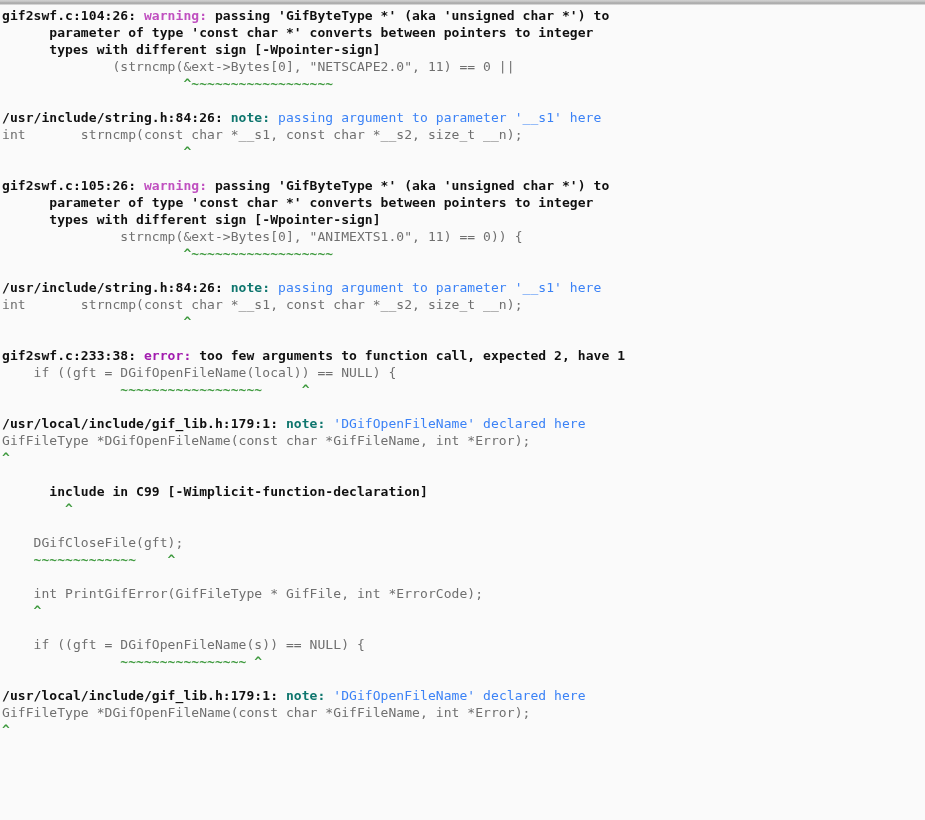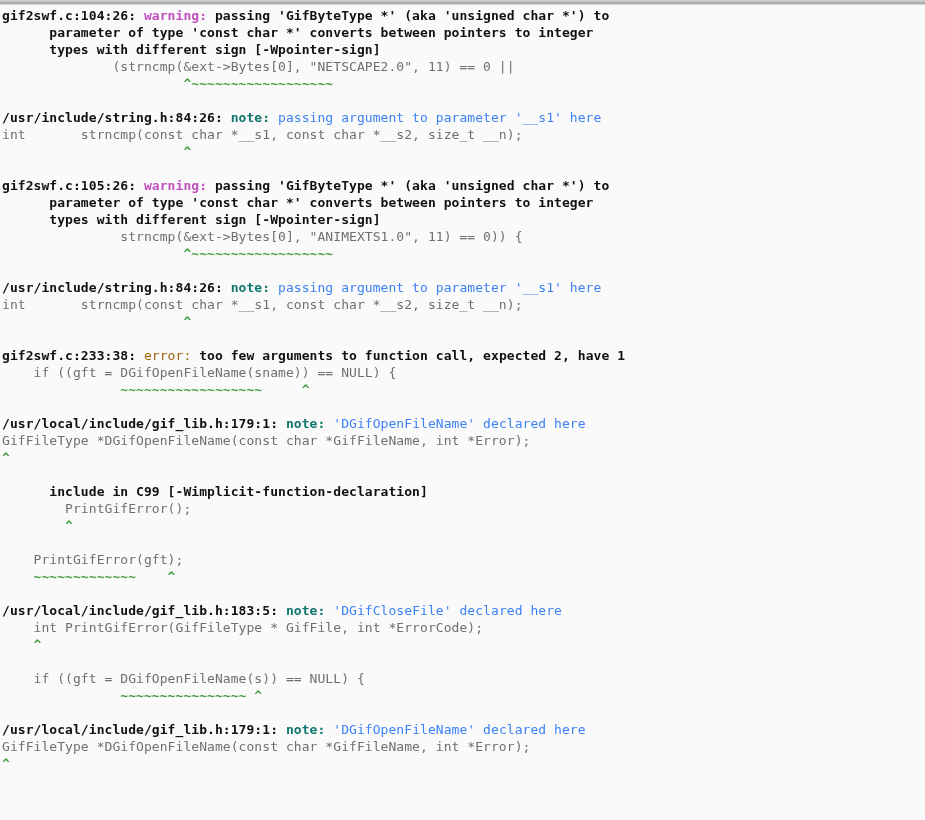--- a/index.html
+++ b/index.html
@@ -38,21 +38,21 @@
     height: 17px;
     line-height: 17px;
     font-size: 13px;
     letter-spacing: 0.06px;
   }
   .blank { height: 17px; }
 
   
   .loc      { font-weight: bold; color: #101010; }
   .kw-warn  { font-weight: bold; color: #c050c0; }
-  .kw-err   { font-weight: normal; color: #a16207; }
+  .kw-err   { font-weight: bold; color: #a21caf; }
   .kw-note  { font-weight: bold; color: #0f766e; }
   .msg-bold { font-weight: bold; color: #101010; }
   .msg-dim  { color: #3b82f6; }
   .src      { color: #6f6f6f; }
   .caret    { color: #3f9a3f; font-weight: bold; }
 </style>
 </head>
 <body>
 
 <div id="terminal">
@@ -72,35 +72,33 @@
       <div class="line"><span class="msg-bold">      parameter of type 'const char *' converts between pointers to integer</span></div>
       <div class="line"><span class="msg-bold">      types with different sign [-Wpointer-sign]</span></div>
       <div class="line"><span class="src">               strncmp(&amp;ext-&gt;Bytes[0], "ANIMEXTS1.0", 11) == 0)) {</span></div>
       <div class="line"><span class="caret">                       ^~~~~~~~~~~~~~~~~~~</span></div>
       <div class="line blank"></div>
       <div class="line"><span class="loc">/usr/include/string.h:84:26:</span><span class="kw-note"> note:</span><span class="msg-dim"> passing argument to parameter '__s1' here</span></div>
       <div class="line"><span class="src">int       strncmp(const char *__s1, const char *__s2, size_t __n);</span></div>
       <div class="line"><span class="caret">                       ^</span></div>
       <div class="line blank"></div>
       <div class="line"><span class="loc">gif2swf.c:233:38:</span><span class="kw-err"> error:</span><span class="msg-bold"> too few arguments to function call, expected 2, have 1</span></div>
-      <div class="line"><span class="src">    if ((gft = DGifOpenFileName(sname)) == NULL) {</span></div>
+      <div class="line"><span class="src">    if ((gft = DGifOpenFileName(local)) == NULL) {</span></div>
       <div class="line"><span class="caret">               ~~~~~~~~~~~~~~~~~~     ^</span></div>
       <div class="line blank"></div>
       <div class="line"><span class="loc">/usr/local/include/gif_lib.h:179:1:</span><span class="kw-note"> note:</span><span class="msg-dim"> 'DGifOpenFileName' declared here</span></div>
       <div class="line"><span class="src">GifFileType *DGifOpenFileName(const char *GifFileName, int *Error);</span></div>
       <div class="line"><span class="caret">^</span></div>
       <div class="line blank"></div>
       <div class="line"><span class="msg-bold">      include in C99 [-Wimplicit-function-declaration]</span></div>
-      <div class="line"><span class="src">        PrintGifError();</span></div>
       <div class="line"><span class="caret">        ^</span></div>
       <div class="line blank"></div>
-      <div class="line"><span class="src">    PrintGifError(gft);</span></div>
+      <div class="line"><span class="src">    DGifCloseFile(gft);</span></div>
       <div class="line"><span class="caret">    ~~~~~~~~~~~~~    ^</span></div>
       <div class="line blank"></div>
-      <div class="line"><span class="loc">/usr/local/include/gif_lib.h:183:5:</span><span class="kw-note"> note:</span><span class="msg-dim"> 'DGifCloseFile' declared here</span></div>
       <div class="line"><span class="src">    int PrintGifError(GifFileType * GifFile, int *ErrorCode);</span></div>
       <div class="line"><span class="caret">    ^</span></div>
       <div class="line blank"></div>
       <div class="line"><span class="src">    if ((gft = DGifOpenFileName(s)) == NULL) {</span></div>
       <div class="line"><span class="caret">               ~~~~~~~~~~~~~~~~ ^</span></div>
       <div class="line blank"></div>
       <div class="line"><span class="loc">/usr/local/include/gif_lib.h:179:1:</span><span class="kw-note"> note:</span><span class="msg-dim"> 'DGifOpenFileName' declared here</span></div>
       <div class="line"><span class="src">GifFileType *DGifOpenFileName(const char *GifFileName, int *Error);</span></div>
       <div class="line"><span class="caret">^</span></div>
     </div>

